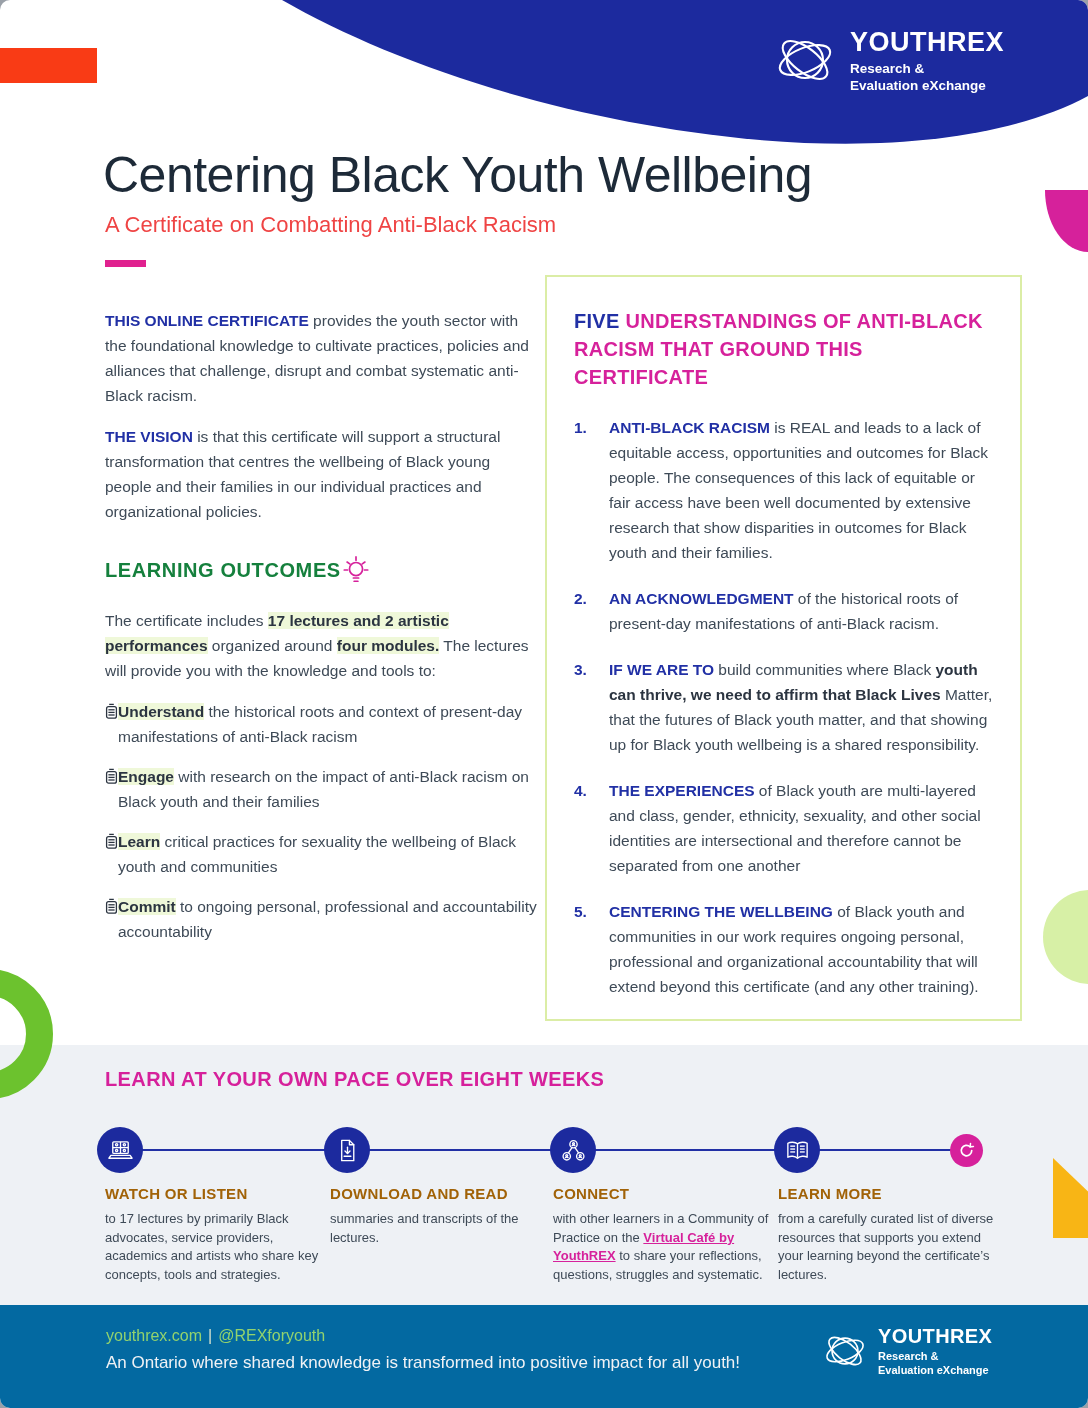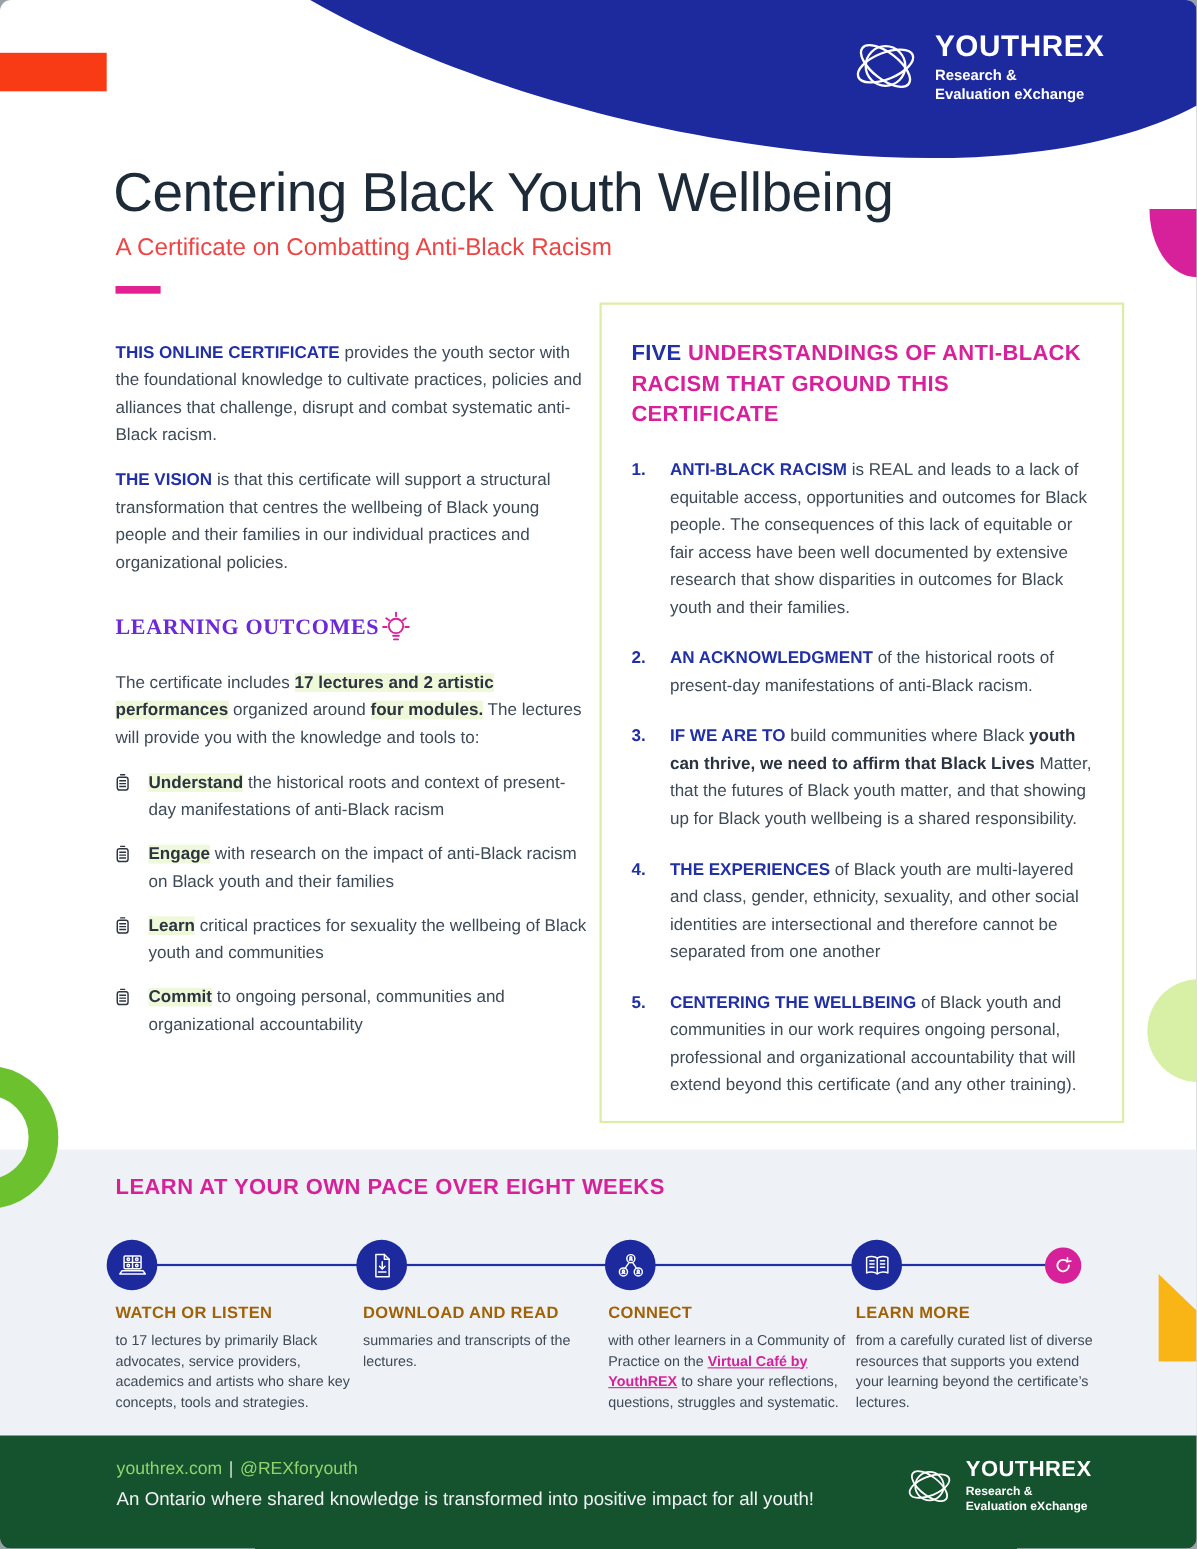--- a/index.html
+++ b/index.html
@@ -15,24 +15,24 @@
   .header-logo .ltag{font-size:13.5px;font-weight:bold;line-height:17px;margin-top:3px;}
 
   .title{position:absolute;left:103px;top:146px;font-size:50px;color:#1d2a38;letter-spacing:-.5px;font-weight:500;}
   .subtitle{position:absolute;left:105px;top:212px;font-size:22px;color:#ef4444;font-weight:500;}
   .pink-bar{position:absolute;left:105px;top:260px;width:41px;height:7px;background:#e0218f;}
 
   
   .left-col{position:absolute;left:105px;top:308px;width:432px;color:#3e4a57;font-size:15.5px;line-height:25px;}
   .left-col p{margin:0 0 16px;}
   .lead-blue{color:#2130a5;font-weight:bold;}
-  .lo-head{display:flex;align-items:center;gap:0;color:#6d28d9;font-size:20px;font-weight:bold;
-           letter-spacing:.6px;margin:30px 0 22px;font-family:Liberation Serif, serif;}
+  .lo-head{display:flex;align-items:center;gap:0;color:#15803d;font-size:20px;font-weight:bold;
+           letter-spacing:.6px;margin:30px 0 22px;}
   .hl{background:#eff8d9;font-weight:bold;color:#2b3440;}
-  .bullets .bitem{display:flex;gap:17px;margin-bottom:15px;}
+  .bullets .bitem{display:flex;margin-bottom:15px;}
   .bullet-ic{flex:0 0 13px;margin-top:4px;}
   .bitem p{margin:0;}
 
   
   .box{position:absolute;left:545px;top:275px;width:477px;height:746px;border:2px solid #dbeda6;
        background:#fff;padding:30px 27px;box-sizing:border-box;}
   .box h2{margin:0 0 24px;font-size:20px;line-height:28px;font-weight:bold;letter-spacing:.3px;}
   .c-blue{color:#2130a5;text-align:center;}
   .c-pink{color:#d6219b;}
   .oli{display:flex;margin-bottom:21px;font-size:15.5px;line-height:25px;color:#3e4a57;}
@@ -47,21 +47,21 @@
   .tl-c{position:absolute;width:46px;height:46px;border-radius:50%;background:#1c2a9e;
         display:flex;align-items:center;justify-content:center;}
   .tl-end{position:absolute;left:950px;top:1134px;width:33px;height:33px;border-radius:50%;background:#d6219b;
         display:flex;align-items:center;justify-content:center;}
   .step{position:absolute;top:1185px;width:216px;}
   .step h3{margin:0 0 8px;font-size:15px;color:#a16207;font-weight:bold;letter-spacing:.3px;}
   .step p{margin:0;font-size:13px;line-height:18.5px;color:#3e4a57;}
   .vlink{color:#d6219b;text-decoration:underline;font-weight:bold;cursor:pointer;}
 
   
-  .footer{position:absolute;left:0;top:1305px;width:1088px;height:103px;background:#14532d;color:#fff;}
+  .footer{position:absolute;left:0;top:1305px;width:1088px;height:103px;background:#0369a1;color:#fff;}
   .f-links{position:absolute;left:106px;top:22px;font-size:16px;color:#92d36e;}
   .f-sep{color:#d7e3cf;padding:0 6px;}
   .f-link{color:#92d36e;text-decoration:none;cursor:pointer;}
   .f-tag{position:absolute;left:106px;top:48px;font-size:17px;color:#f0f2f5;}
   .f-logo{position:absolute;left:822px;top:20px;display:flex;align-items:center;gap:10px;color:#fff;}
   .f-logo .lname{font-size:20px;font-weight:bold;letter-spacing:.4px;line-height:22px;}
   .f-logo .ltag{font-size:11px;font-weight:bold;line-height:14px;margin-top:2px;}
 
   
   .green-ring{position:absolute;left:-77px;top:969px;width:130px;height:130px;border:27px solid #6cc22e;
@@ -154,21 +154,21 @@
         <p><span class="hl">Learn</span><span> critical practices for sexuality the wellbeing of Black youth and communities</span></p>
       </div>
       <div class="bitem">
         <svg class="bullet-ic" width="13" height="17" viewBox="0 0 13 17" fill="none" stroke="#2b3440" stroke-width="1.3">
             <rect x="1.6" y="3.6" width="9.8" height="11.6" rx="2"></rect>
             <line x1="3.4" y1="6.8" x2="9.6" y2="6.8"></line>
             <line x1="3.4" y1="9.4" x2="9.6" y2="9.4"></line>
             <line x1="3.4" y1="12" x2="9.6" y2="12"></line>
             <line x1="4.2" y1="1.4" x2="8.8" y2="1.4"></line>
           </svg>
-        <p><span class="hl">Commit</span><span> to ongoing personal, communities and organizational accountability</span></p>
+        <p><span class="hl">Commit</span><span> to ongoing personal, professional and accountability accountability</span></p>
       </div>
     </div>
   </div>
 
   <div class="box">
     <h2><span class="c-blue">FIVE</span><span class="c-pink"> UNDERSTANDINGS OF ANTI-BLACK RACISM THAT GROUND THIS CERTIFICATE</span></h2>
 
     <div class="oli">
       <span class="num">1.</span>
       <p><span class="lead-blue">ANTI-BLACK RACISM</span><span> is REAL and leads to a lack of equitable access, opportunities and outcomes for Black people. The consequences of this lack of equitable or fair access have been well documented by extensive research that show disparities in outcomes for Black youth and their families.</span></p>

